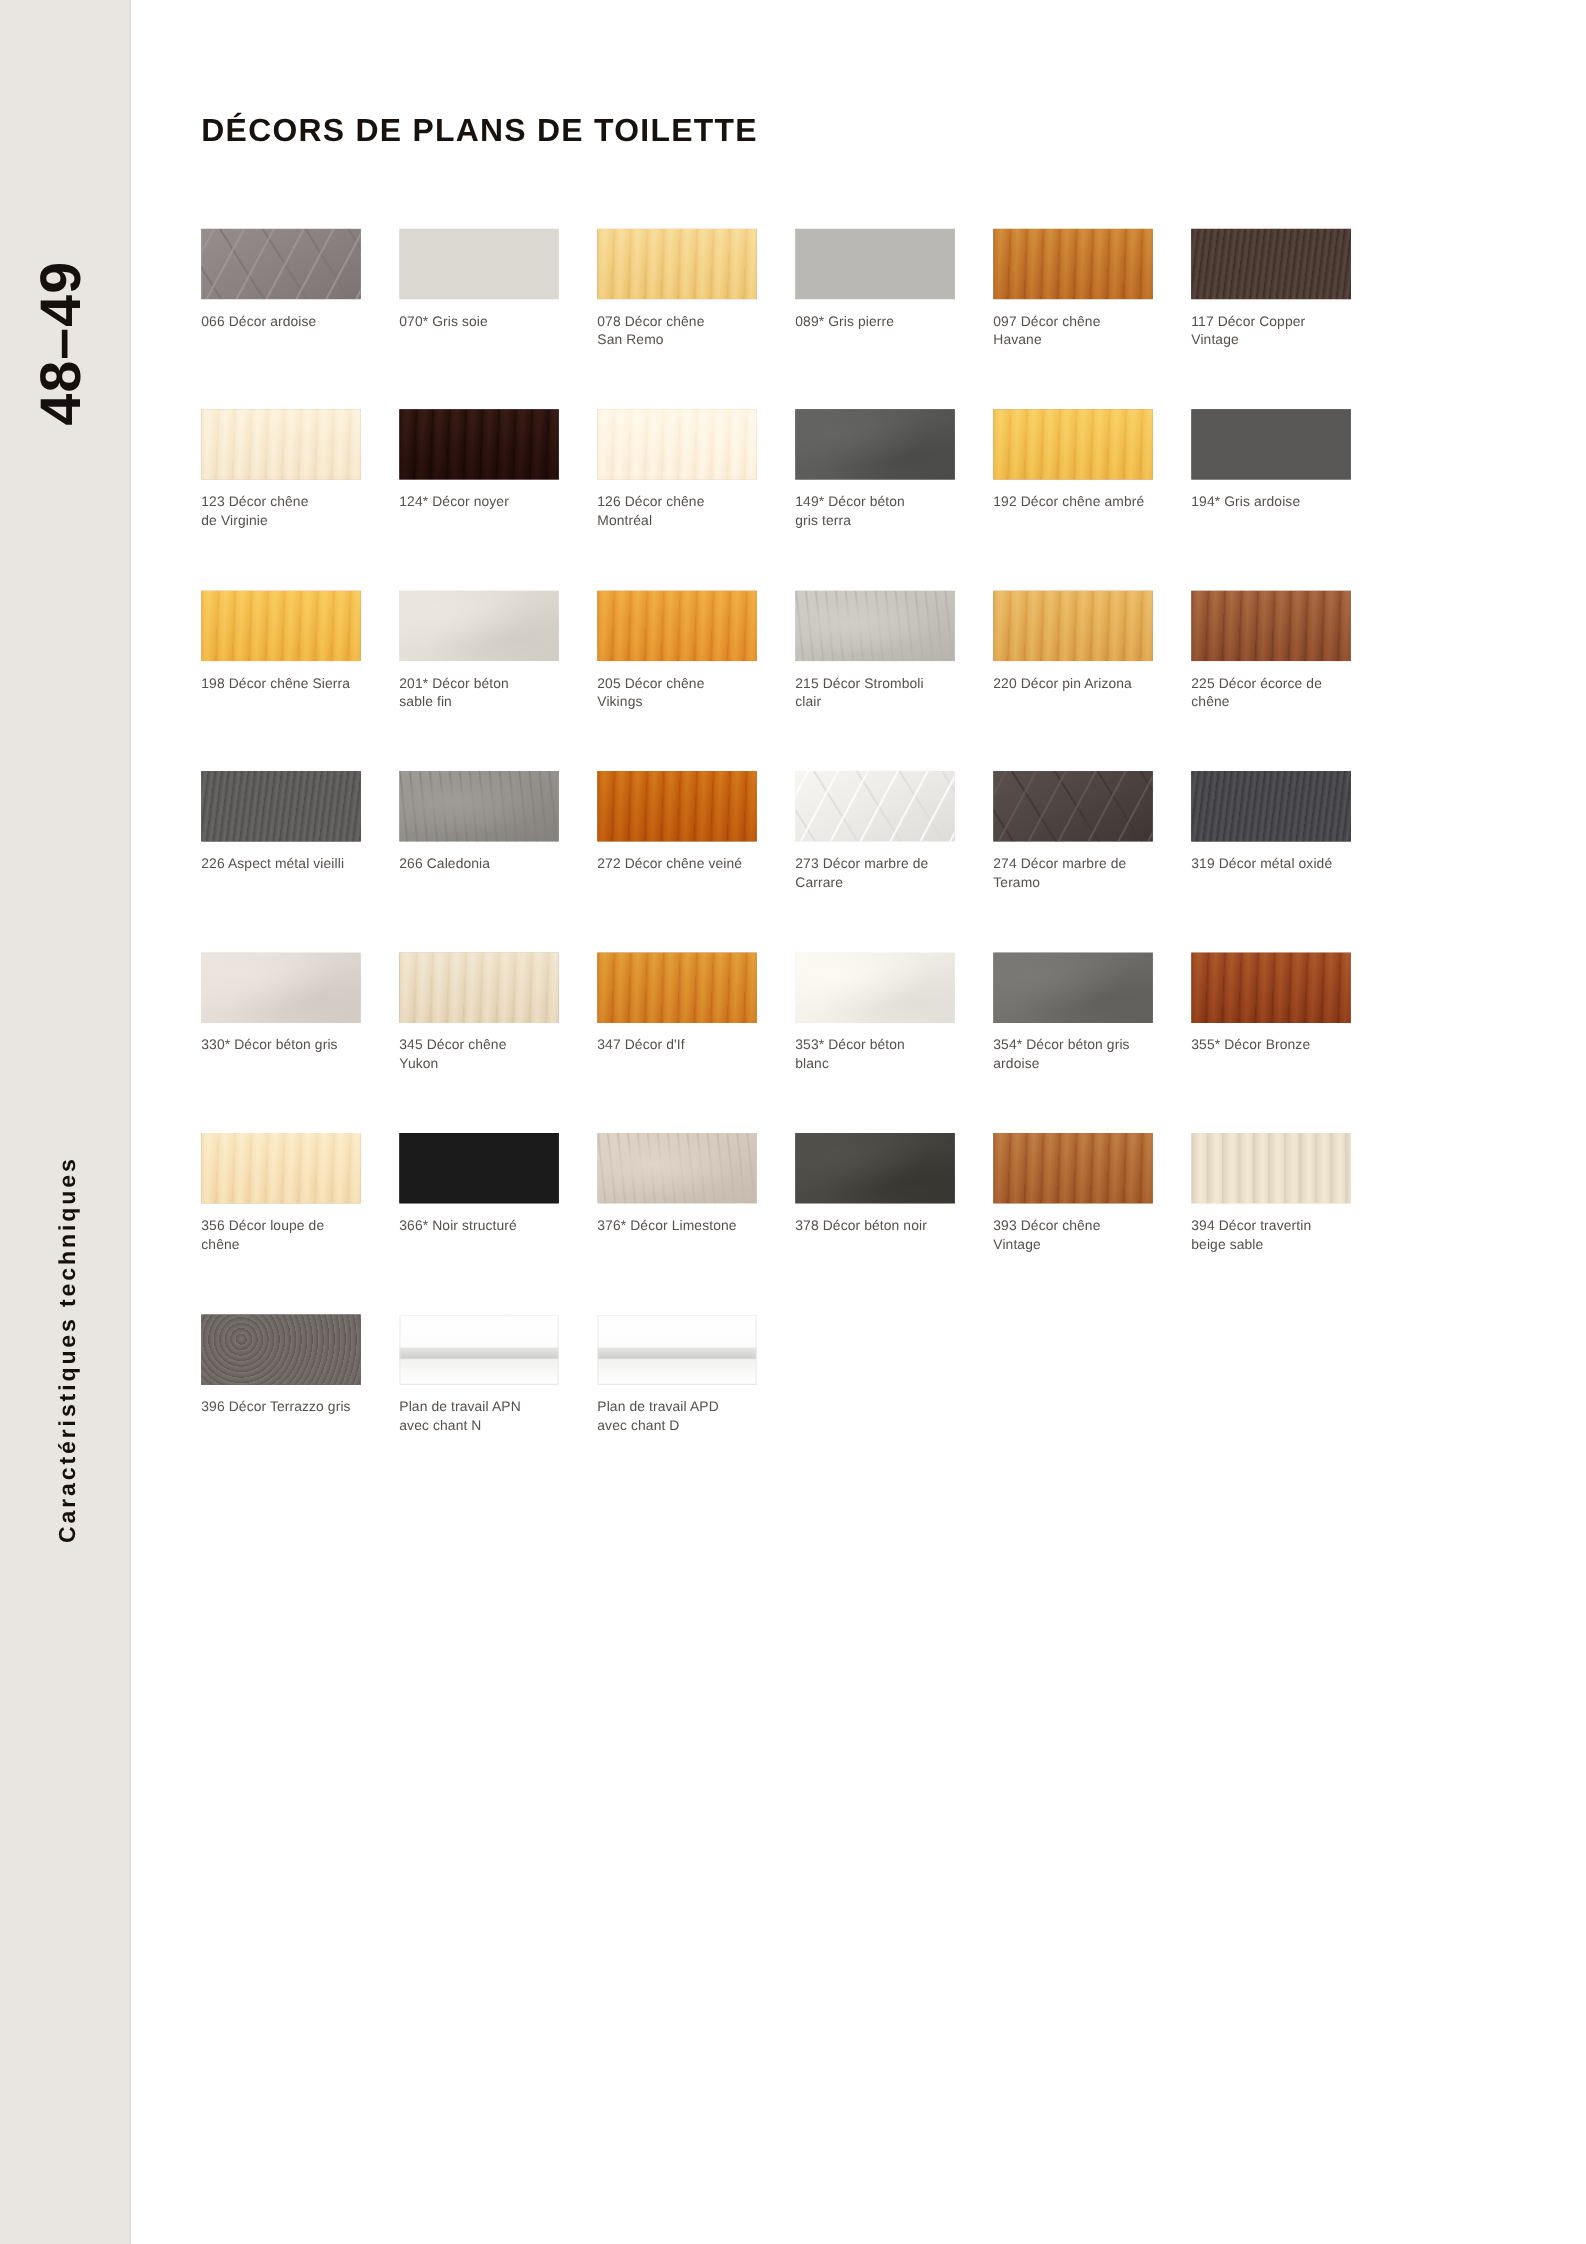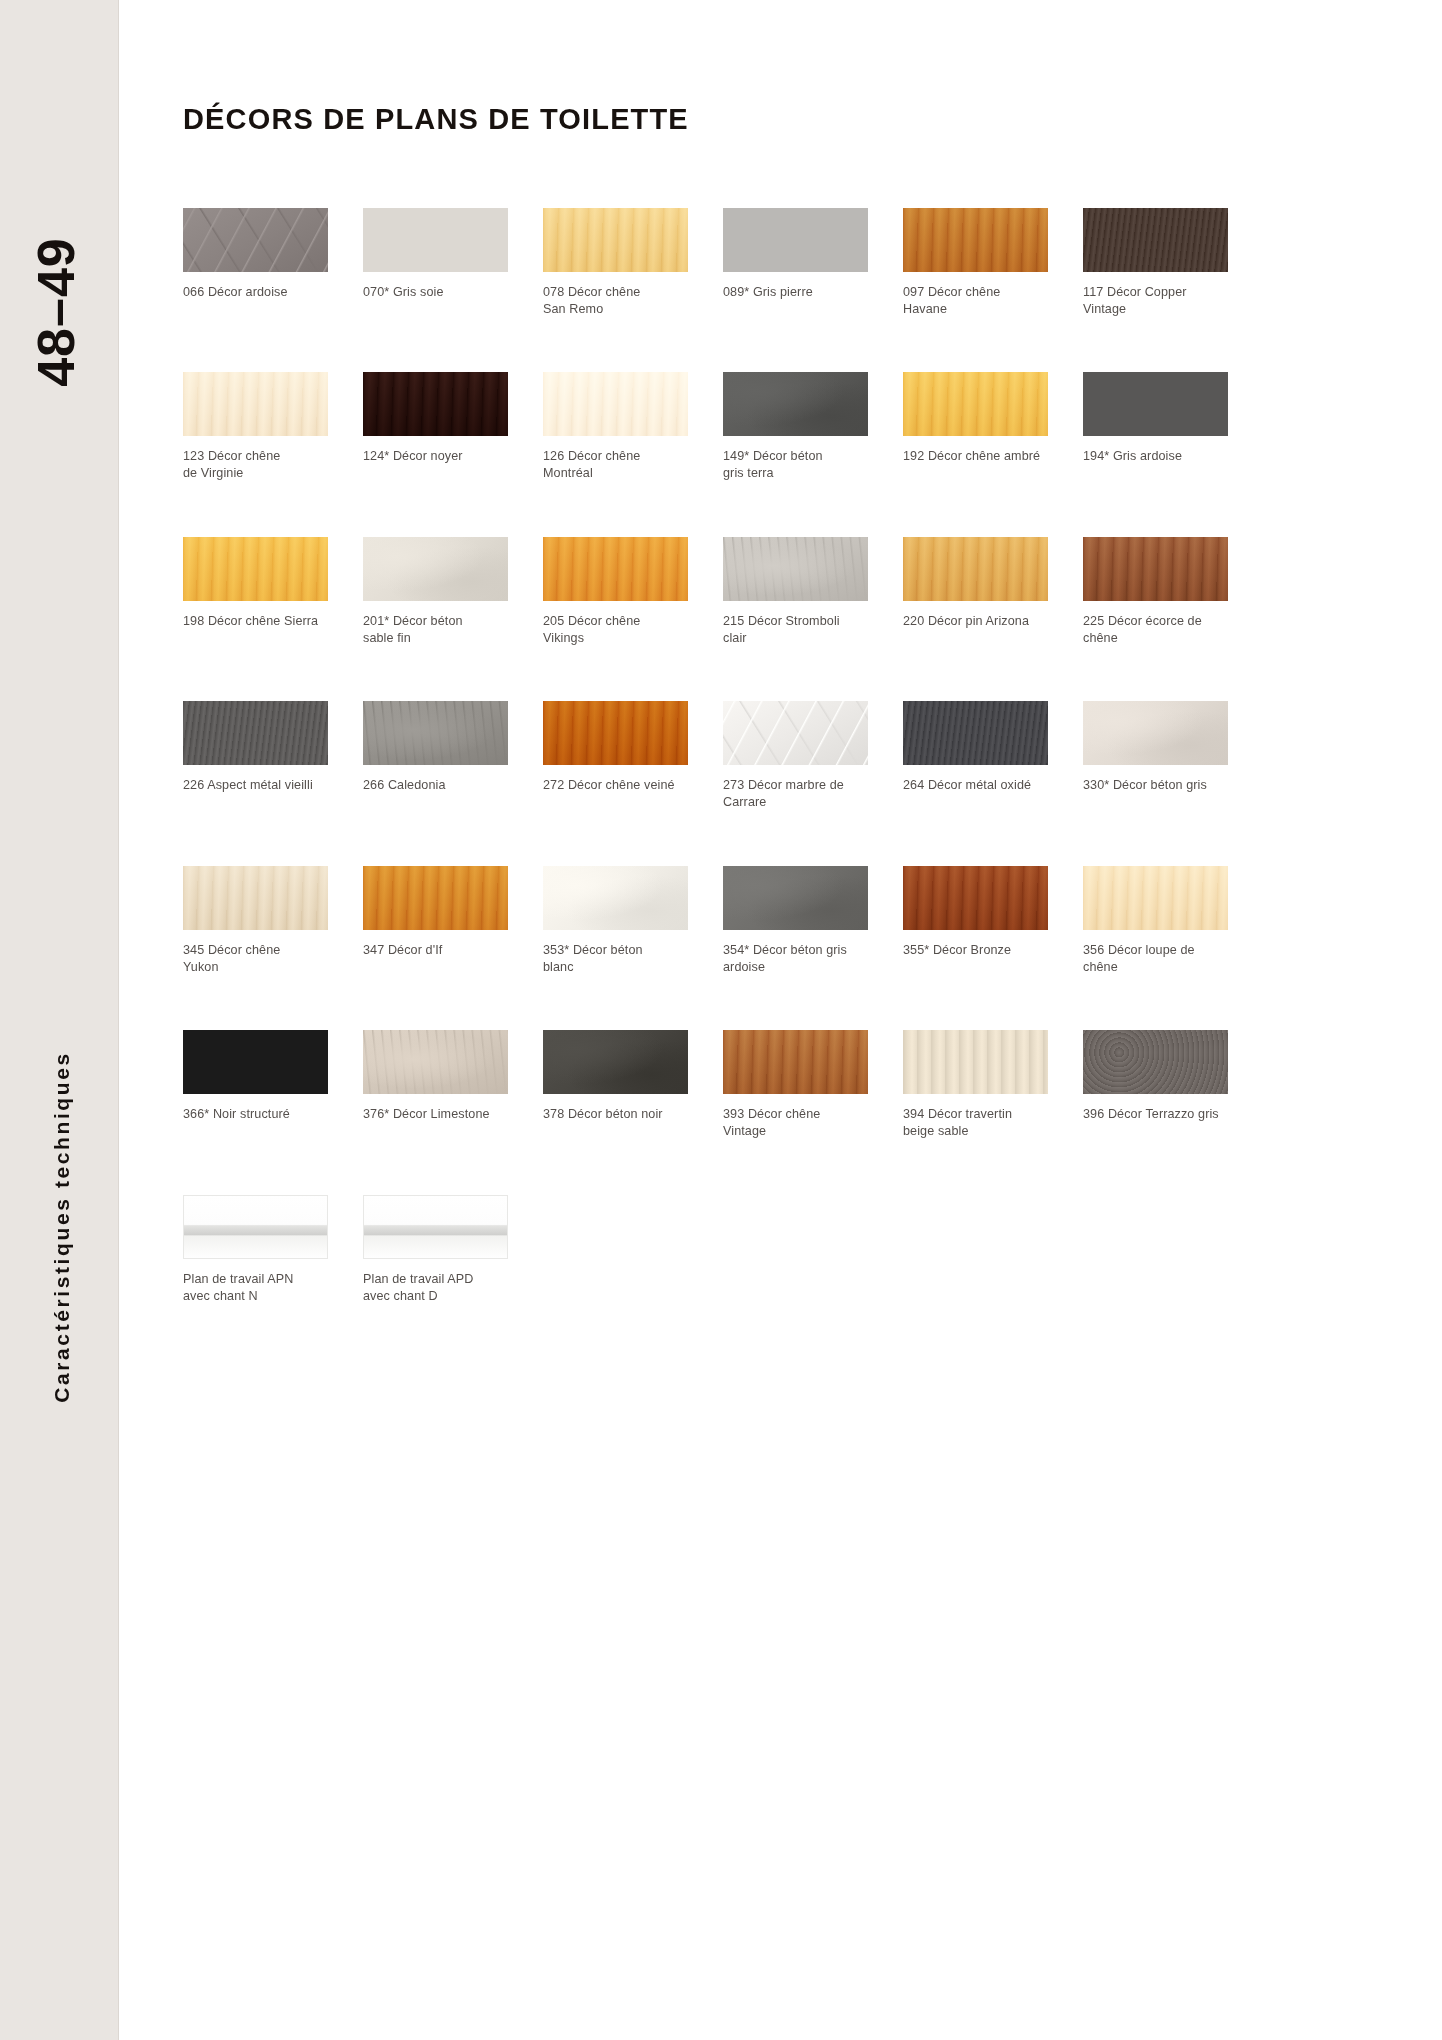--- a/index.html
+++ b/index.html
@@ -256,24 +256,30 @@
           </div>
           <div class="swatch-label">272 Décor chêne veiné</div>
         </div>
         <div class="swatch-cell">
           <div class="swatch-chip" style="background-color: rgb(236, 234, 231);">
             <div class="tex" style="background:repeating-linear-gradient(118deg,transparent 0px,transparent 9px,rgb(255,255,253) 10px,transparent 12px,transparent 24px),repeating-linear-gradient(58deg,transparent 0px,transparent 14px,rgb(222,220,217) 15px,transparent 17px,transparent 33px),linear-gradient(150deg,rgb(248,246,243),#eceae7 50%,rgb(222,220,217));"></div>
           </div>
           <div class="swatch-label">273 Décor marbre de<br>Carrare</div>
         </div>
         <div class="swatch-cell">
+          <div class="swatch-chip" style="background-color: rgb(77, 68, 65);">
+            <div class="tex" style="background:repeating-linear-gradient(118deg,transparent 0px,transparent 9px,rgb(99,90,87) 10px,transparent 12px,transparent 24px),repeating-linear-gradient(58deg,transparent 0px,transparent 14px,rgb(63,54,51) 15px,transparent 17px,transparent 33px),linear-gradient(150deg,rgb(89,80,77),#4d4441 50%,rgb(63,54,51));"></div>
+          </div>
+          <div class="swatch-label">274 Décor marbre de<br>Teramo</div>
+        </div>
+        <div class="swatch-cell">
           <div class="swatch-chip" style="background-color: rgb(70, 70, 74);">
             <div class="tex" style="background:repeating-linear-gradient(97deg,rgb(56,56,60) 0px,#46464a 2px,rgb(82,82,86) 4px,#46464a 6px),radial-gradient(ellipse at 60% 40%,rgb(82,82,86) 0%,transparent 60%),linear-gradient(180deg,#46464a,rgb(44,44,48));"></div>
           </div>
-          <div class="swatch-label">264 Décor métal oxidé</div>
+          <div class="swatch-label">319 Décor métal oxidé</div>
         </div>
         <div class="swatch-cell">
           <div class="swatch-chip" style="background-color: rgb(224, 217, 209);">
             <div class="tex" style="background:radial-gradient(ellipse at 22% 30%,rgb(236,229,221) 0%,transparent 55%),radial-gradient(ellipse at 75% 70%,rgb(210,203,195) 0%,transparent 55%),linear-gradient(135deg,rgb(236,229,221),#e0d9d1 55%,rgb(210,203,195));"></div>
           </div>
           <div class="swatch-label">330* Décor béton gris</div>
         </div>
         <div class="swatch-cell">
           <div class="swatch-chip" style="background-color: rgb(205, 189, 168);">
             <div class="tex" style="background:repeating-linear-gradient(92deg,rgb(179,163,142) 0px,#cdbda8 3px,rgb(217,201,180) 7px,#cdbda8 11px,rgb(191,175,154) 15px),linear-gradient(180deg,rgb(217,201,180),#cdbda8 45%,rgb(191,175,154));background-blend-mode:overlay,normal;"></div>

